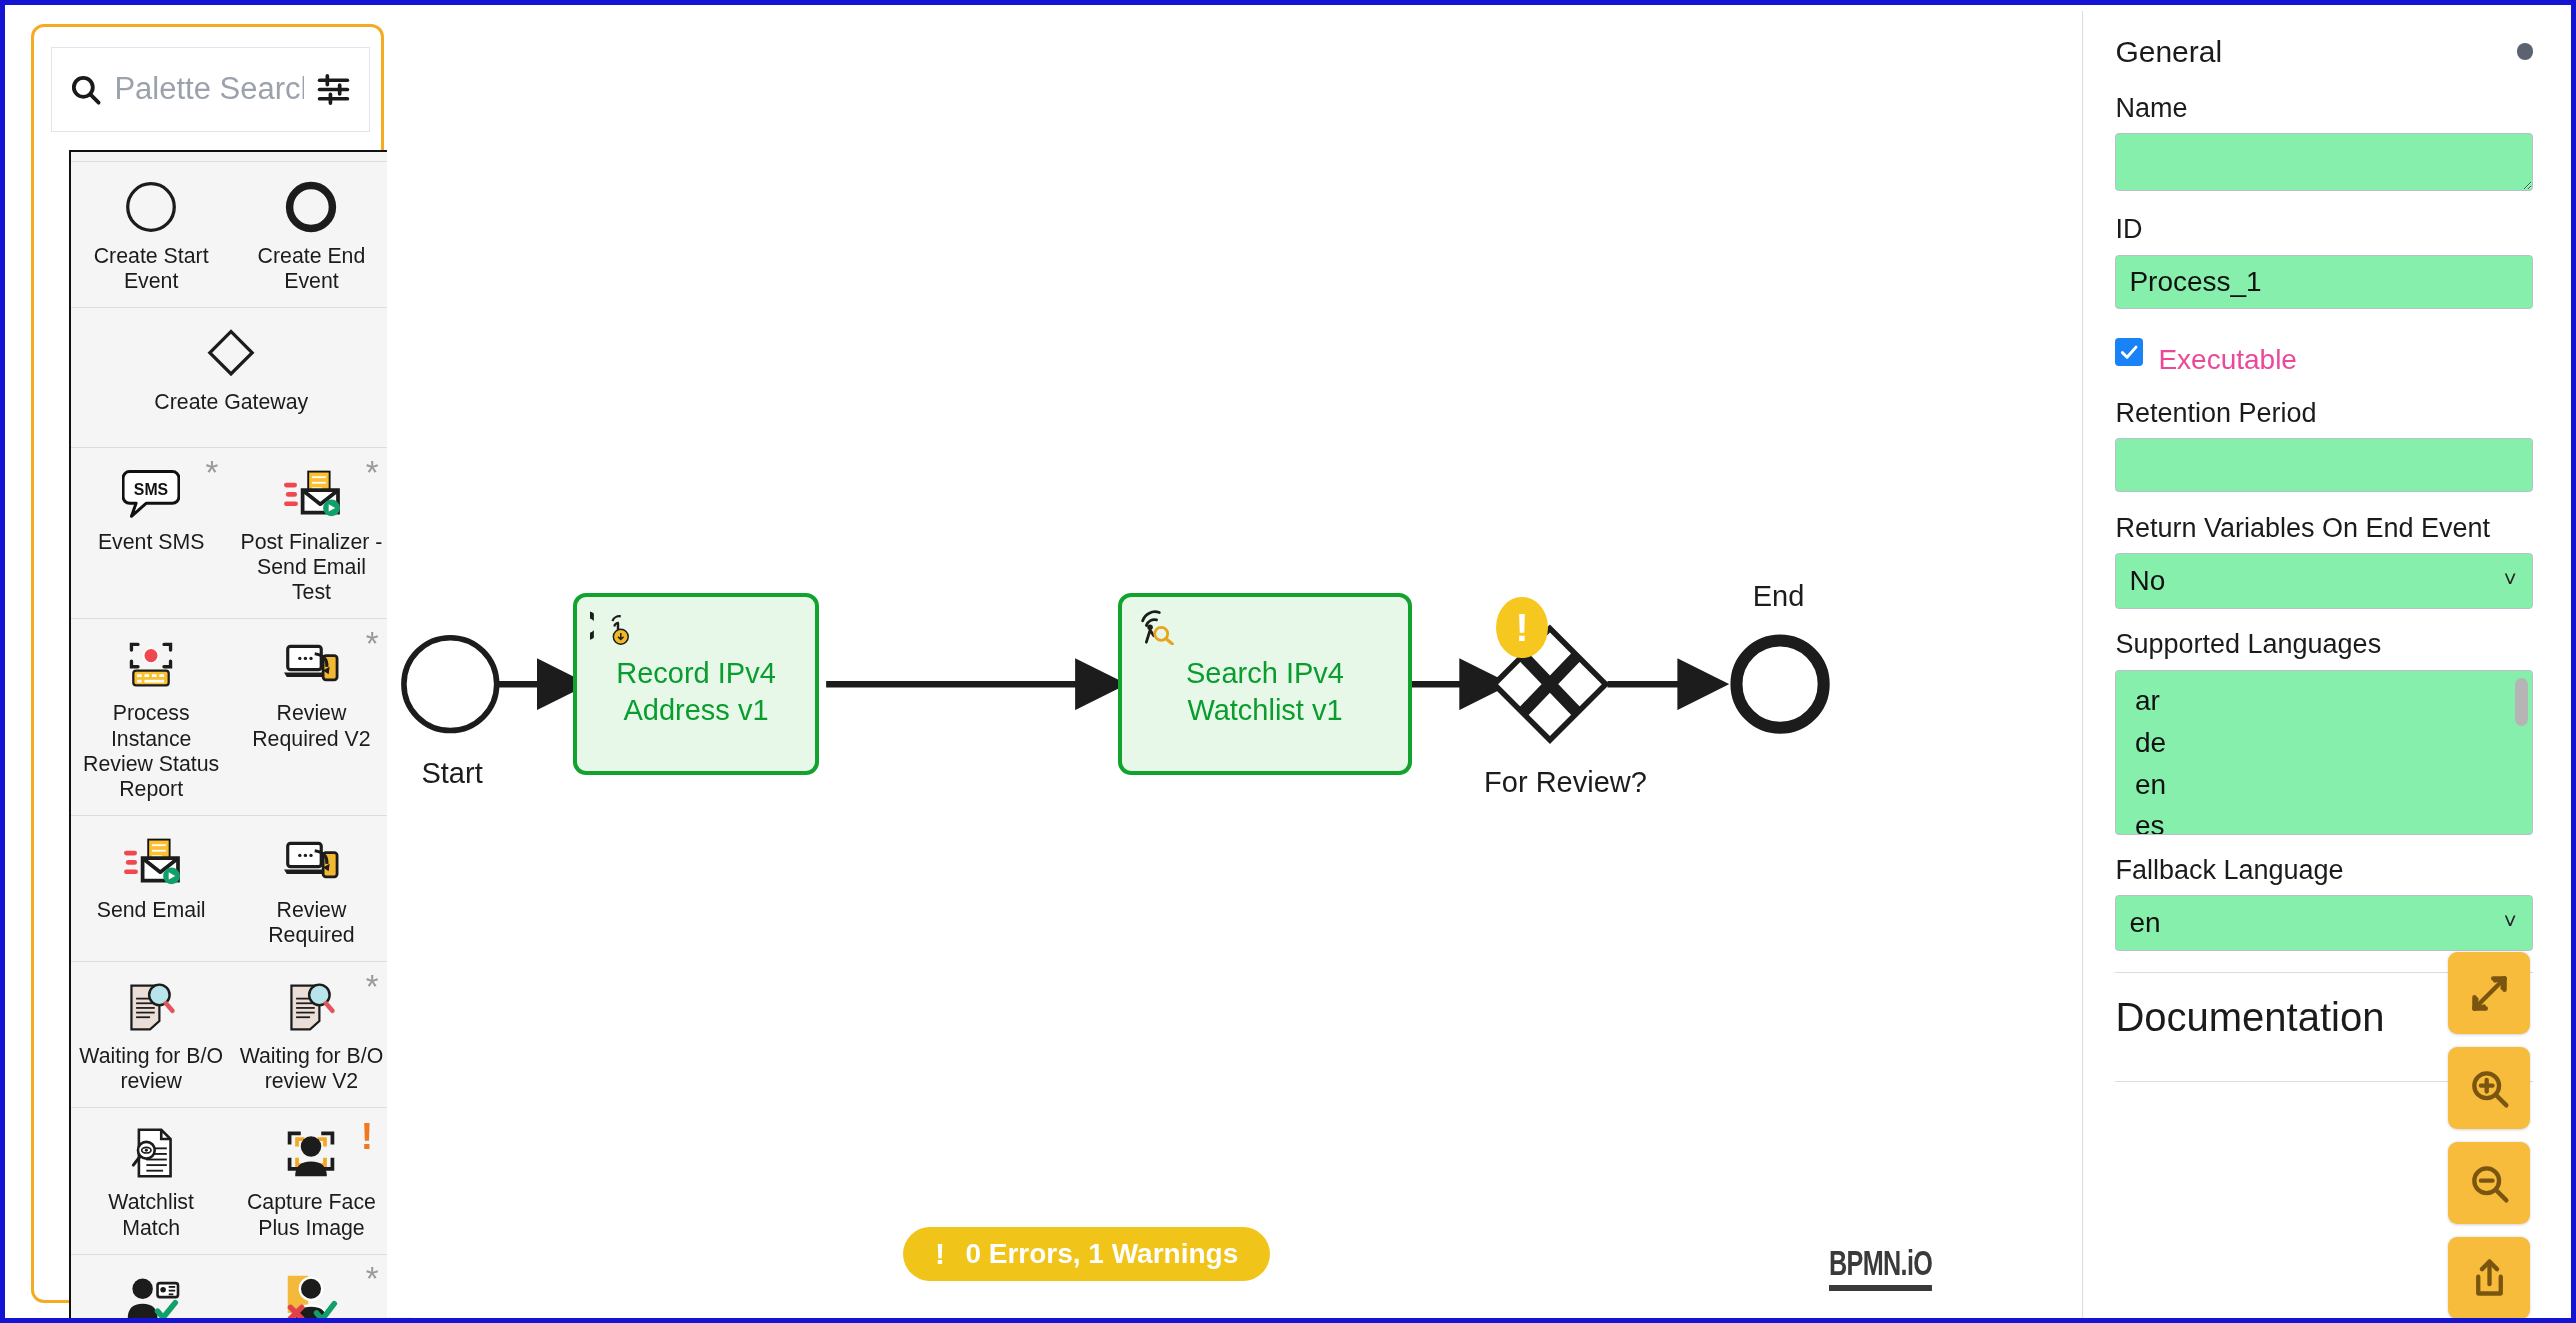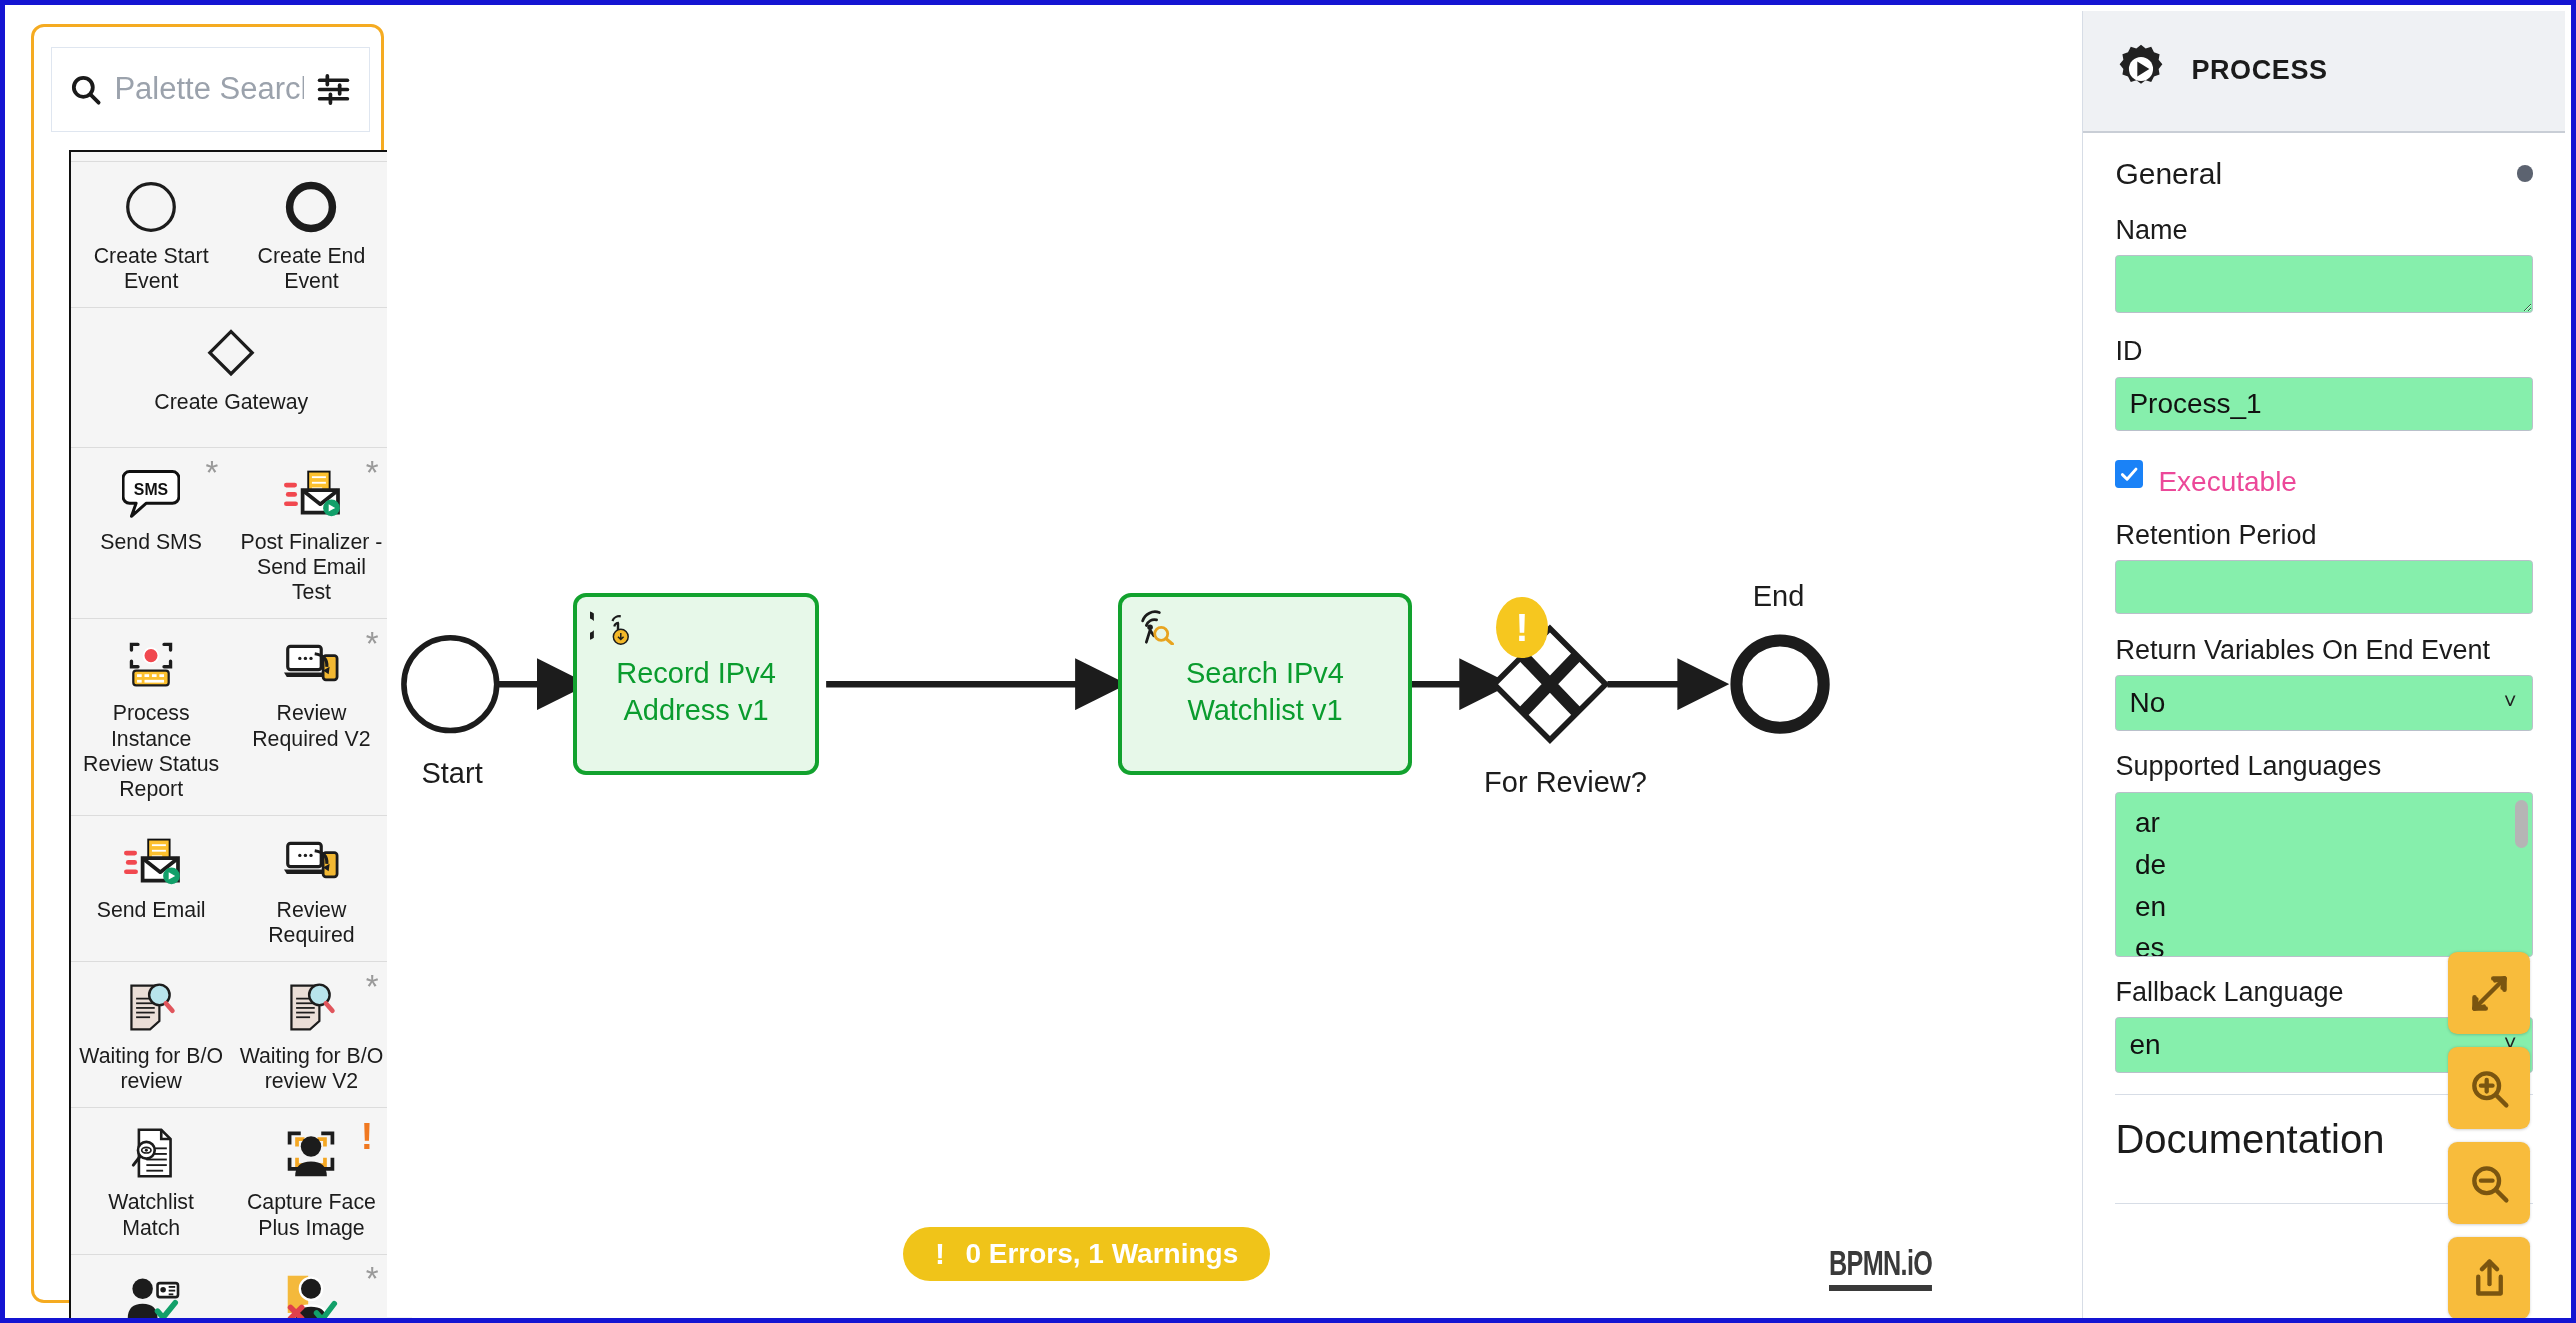--- a/index.html
+++ b/index.html
@@ -275,21 +275,21 @@
 
         <div class="pal-row">
           <div class="pal-cell">
             <span class="badge-star">*</span>
             <div class="pal-ico">
               <svg width="58" height="54" viewBox="0 0 62 58">
                 <path d="M8 6 h46 a7 7 0 0 1 7 7 v20 a7 7 0 0 1 -7 7 h-28 l-16 14 l5 -14 h-7 a7 7 0 0 1 -7 -7 v-20 a7 7 0 0 1 7 -7z" fill="#fff" stroke="#111" stroke-width="3.2" stroke-linejoin="round"></path>
                 <text x="31" y="31" font-size="17" font-weight="700" text-anchor="middle" fill="#111" font-family="Liberation Sans, sans-serif">SMS</text>
               </svg>
             </div>
-            <div class="pal-label">Send SMS</div>
+            <div class="pal-label">Event SMS</div>
           </div>
           <div class="pal-cell">
             <span class="badge-star">*</span>
             <div class="pal-ico">
               <svg width="58" height="54" viewBox="0 0 62 58">
                 <rect x="2" y="18" width="14" height="5" rx="2.5" fill="#f1484f"></rect>
                 <rect x="4" y="28" width="12" height="5" rx="2.5" fill="#f1484f"></rect>
                 <rect x="2" y="38" width="15" height="5" rx="2.5" fill="#f1484f"></rect>
                 <rect x="28" y="6" width="23" height="26" fill="#fcc02e" stroke="#111" stroke-width="2"></rect>
                 <line x1="32" y1="12" x2="47" y2="12" stroke="#fff" stroke-width="2"></line>
@@ -583,30 +583,20 @@
   </div>
 
   <div class="status-pill">
     <span class="status-bang">!</span>
     <span>0 Errors, 1 Warnings</span>
   </div>
 
   <div class="brand">BPMN.iO</div>
 
   <div class="props">
-    <div class="props-header">
-      <span>
-        <svg width="52" height="52" viewBox="0 0 56 56">
-          <path d="M28 2 l5 4 l6 -2 l3 6 l6 2 l-1 6 l4 5 l-4 5 l1 6 l-6 2 l-3 6 l-6 -2 l-5 4 l-5 -4 l-6 2 l-3 -6 l-6 -2 l1 -6 l-4 -5 l4 -5 l-1 -6 l6 -2 l3 -6 l6 2z" fill="#222"></path>
-          <circle cx="28" cy="28" r="13" fill="#fff"></circle>
-          <path d="M24 20 l13 8 l-13 8z" fill="#222"></path>
-        </svg>
-      </span>
-      <span class="props-title">PROCESS</span>
-    </div>
 
     <div class="props-body">
       <div class="group-head">
         <span class="group-title">General</span>
         <span class="group-dot"></span>
       </div>
 
       <div class="fld">
         <div class="fld-label">Name</div>
         <textarea class="txt-area" style=""></textarea>

